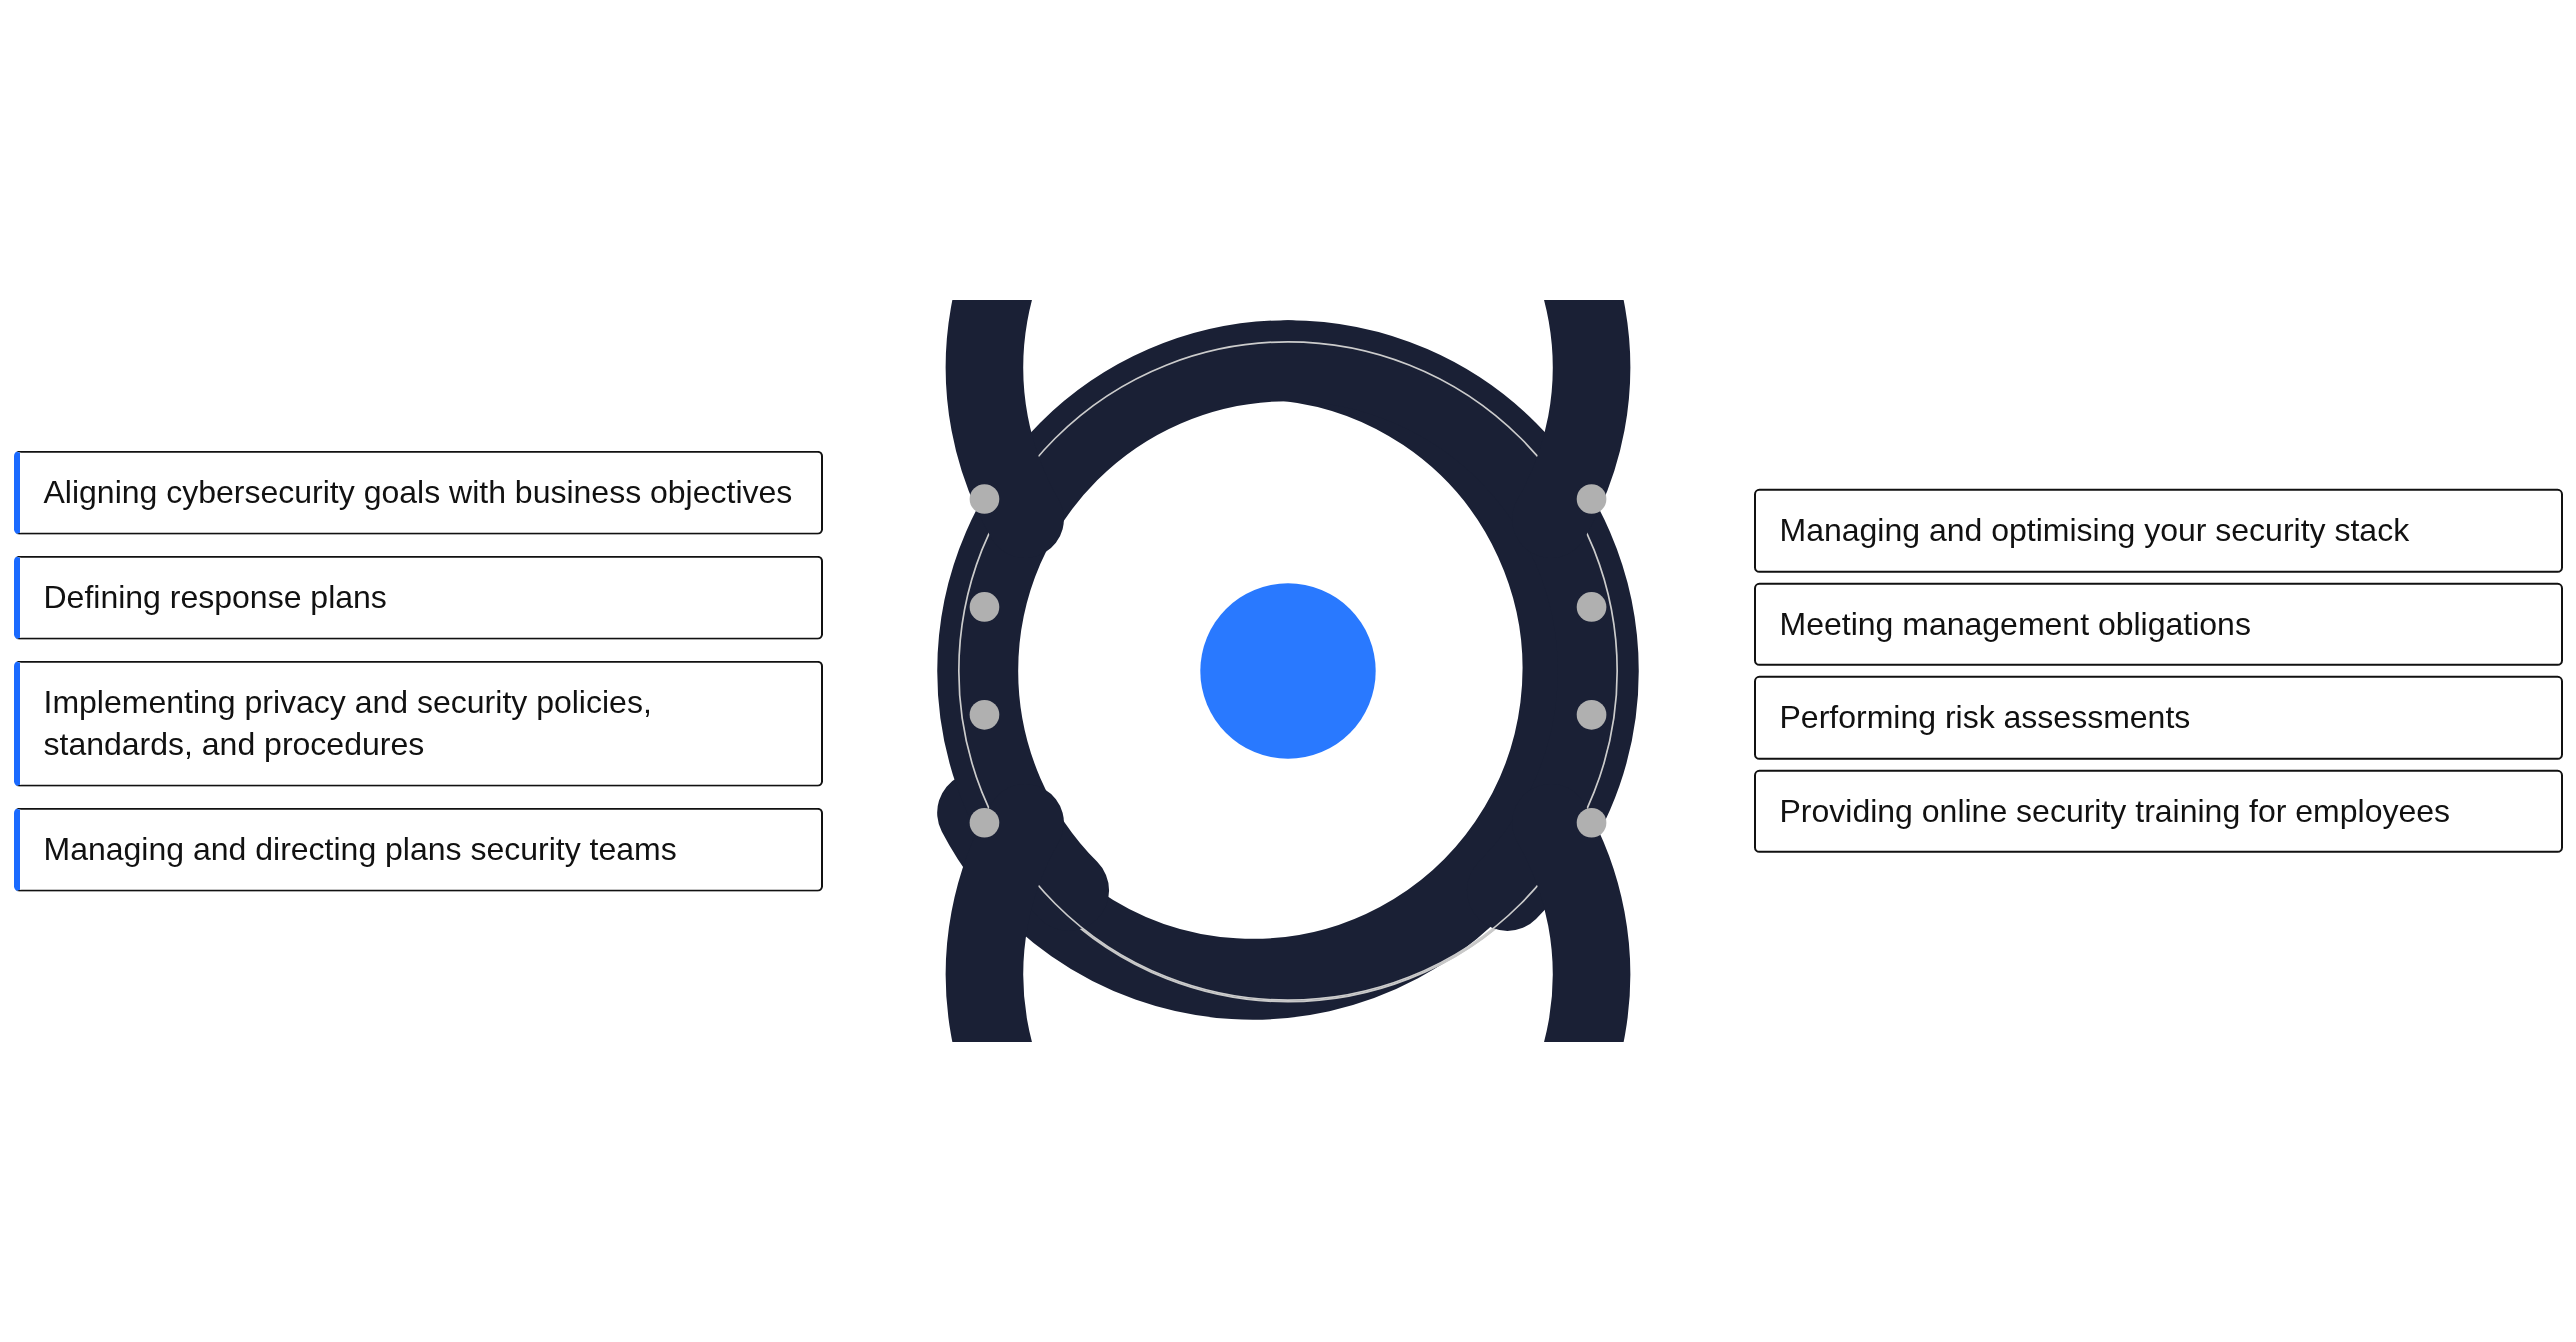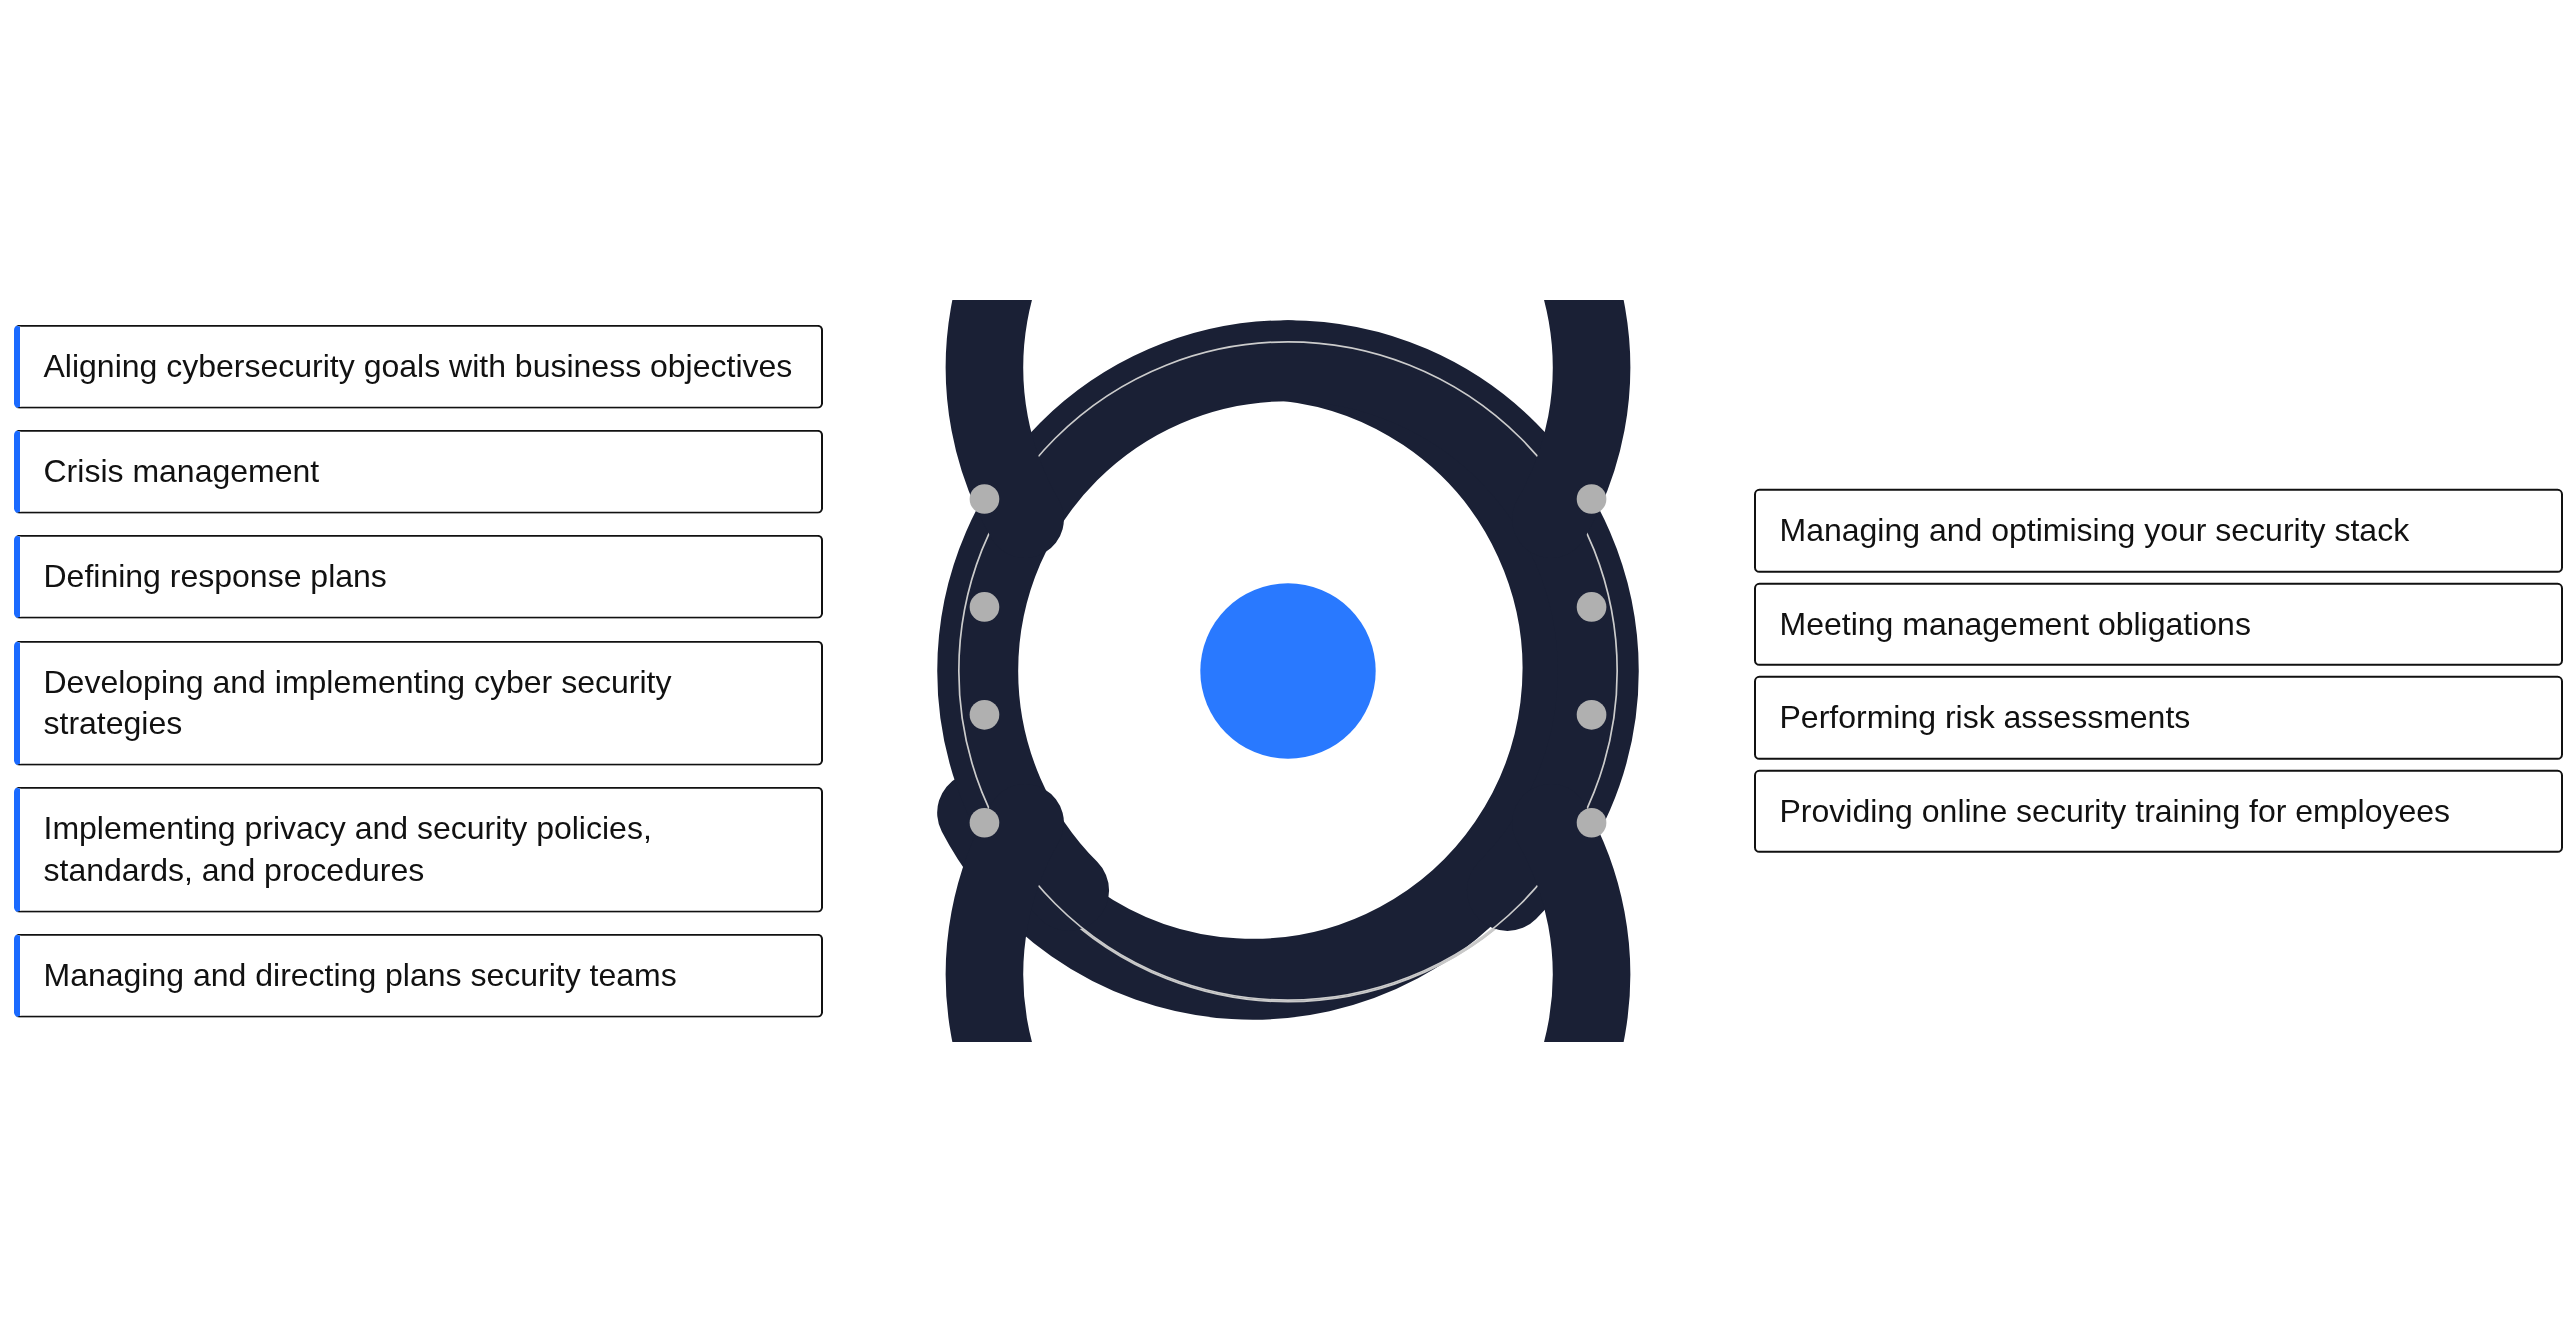--- a/index.html
+++ b/index.html
@@ -68,23 +68,21 @@
       justify-content: center;
     }
   </style>
 </head>
 <body>
 
 <div class="diagram-container">
 
   <div class="left-panel" id="left-panel">
       <div class="card left-card">Aligning cybersecurity goals with business objectives</div>
-      <div class="card left-card">Crisis management</div>
       <div class="card left-card">Defining response plans</div>
-      <div class="card left-card">Developing and implementing cyber security strategies</div>
       <div class="card left-card">Implementing privacy and security policies, standards, and procedures</div>
       <div class="card left-card">Managing and directing plans security teams</div>
     </div>
 
   <div class="center-area">
     <svg width="742" height="742" viewBox="0 0 1100 1100" xmlns="http://www.w3.org/2000/svg">
 
       <circle cx="550" cy="550" r="490" fill="none" stroke="#d0d0d0" stroke-width="3"></circle>
 
       <path d="M 550,90 A 460,460 0 1,1 89.9,760" fill="none" stroke="#1a2035" stroke-width="120" stroke-linecap="round"></path>

